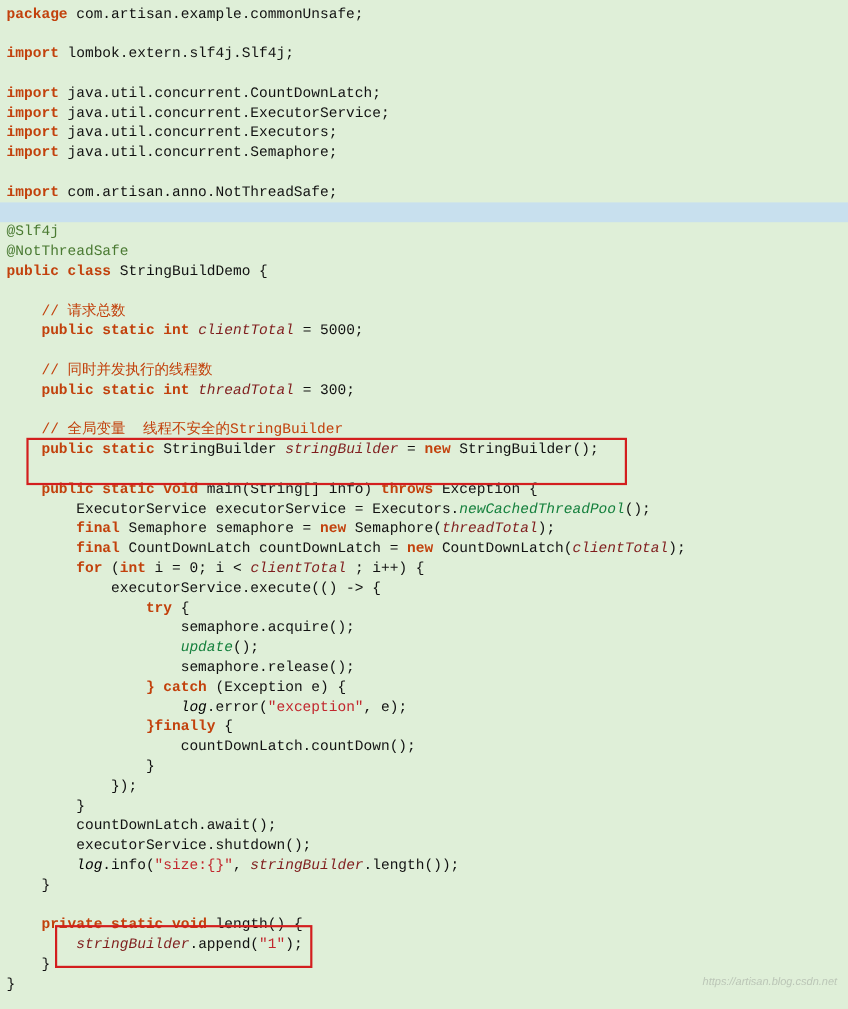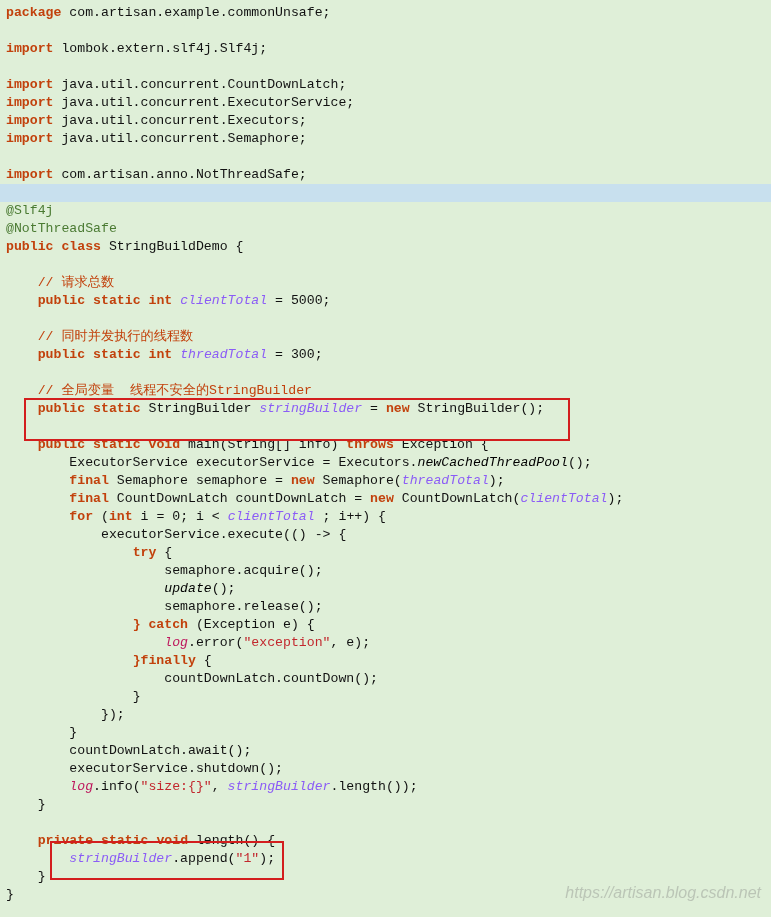--- a/index.html
+++ b/index.html
@@ -18,27 +18,27 @@
   }
   pre {
     margin: 0;
     white-space: pre;
     font-family: Consolas, "Courier New", monospace;
     font-size: 13.2px;
     line-height: 18px;
     color: #111;
   }
   .kw      { color: #c2410c; font-weight: bold; }
-  .field   { color: #8b5cf6; font-style: italic; text-align: center; }
-  .mcall   { color: #000000; font-style: italic; }
+  .field   { color: #7f1d1d; font-style: italic; text-align: center; }
+  .mcall   { color: #15803d; font-style: italic; }
   .comment { color: #c2410c; }
   .str     { color: #c2272d; }
   .anno    { color: #4a7a32; }
   .var     { color: #111; }
-  .logvar  { color: #be185d; font-style: italic; text-align: right; }
+  .logvar  { color: #000000; font-style: italic; text-align: right; }
 
   .hl {
     background: #c8e0ee;
     display: block;
     margin: 0 -6px;
     padding: 0 6px;
   }
 
   .redbox {
     position: absolute;
@@ -47,21 +47,21 @@
   }
   #box1 { left: 24px; top: 398px; width: 546px; height: 43px; }
   #box2 { left: 50px; top: 841px; width: 234px; height: 39px; }
 
   .watermark {
     position: absolute;
     right: 10px;
     bottom: 6px;
     color: rgba(120,120,120,.35);
     font-family: Arial, sans-serif;
-    font-size: 16px;
+    font-size: 10px;
     font-style: italic;
     pointer-events: none;
   }
 </style>
 </head>
 <body>
 
 <div class="page">
 <pre><span class="kw">package</span><span> com.artisan.example.commonUnsafe;</span>
 

